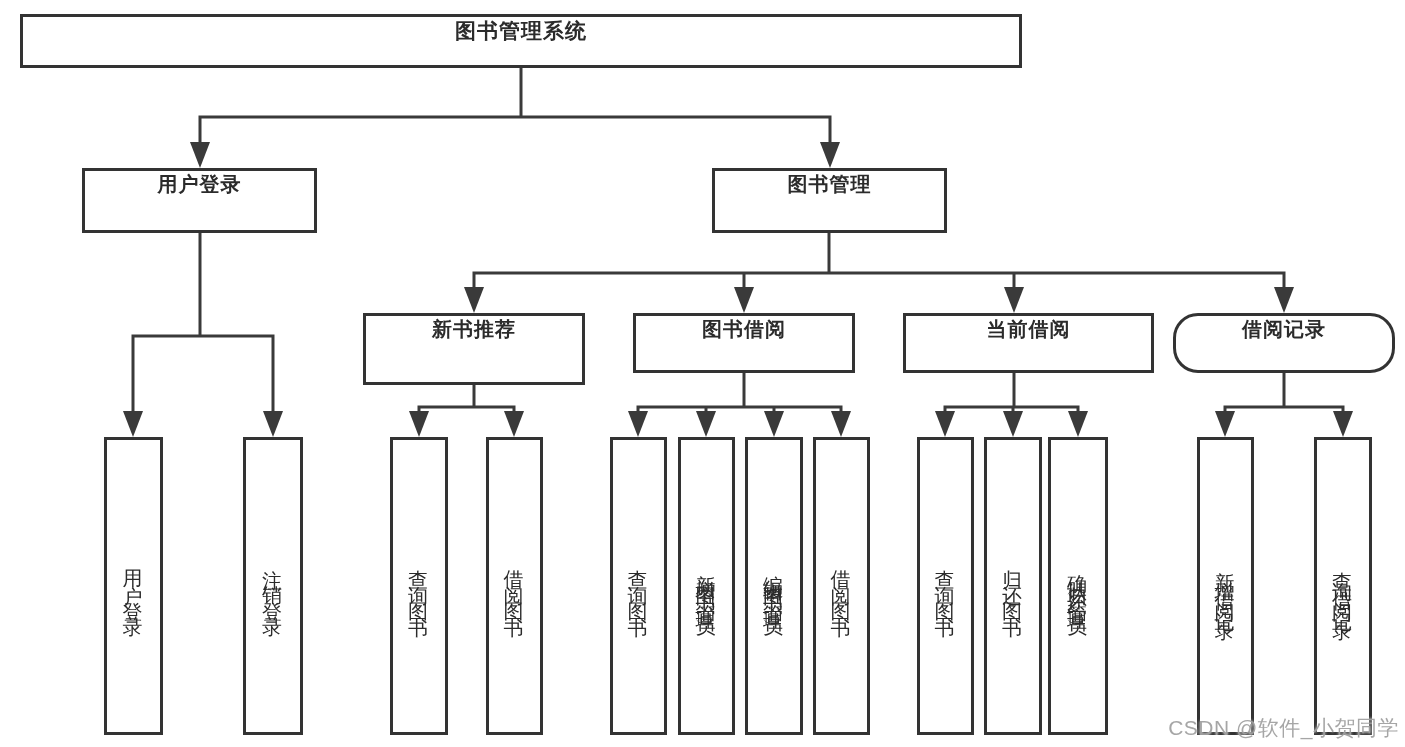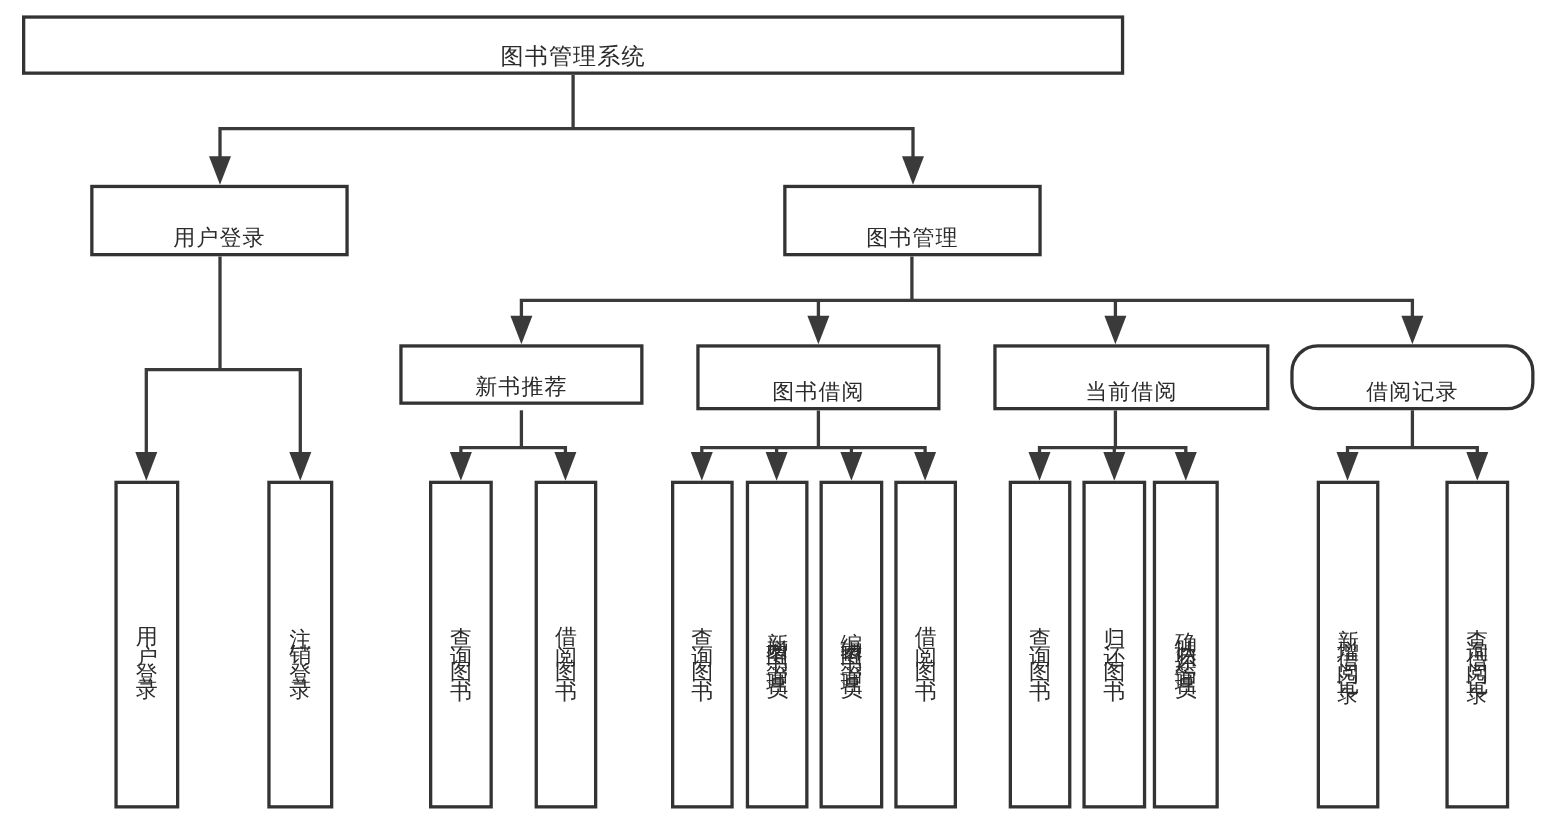--- a/index.html
+++ b/index.html
@@ -19,26 +19,27 @@
     left: 0; top: 0;
     width: 1405px;
     height: 747px;
   }
   .hbox {
     position: absolute;
     box-sizing: border-box;
     border: 3px solid #333333;
     background: #ffffff;
     display: flex;
-    align-items: flex-end;
+    align-items: flex-start;
     justify-content: center;
     color: #2b2b2b;
     font-size: 20px;
     letter-spacing: 1px;
     z-index: 2;
+    font-weight: bold;
   }
   .root-box { font-size: 21px; }
   .vbox {
     position: absolute;
     box-sizing: border-box;
     border: 3px solid #333333;
     background: #ffffff;
     top: 437px;
     height: 298px;
     display: flex;
@@ -132,21 +133,21 @@
     <span>图书管理系统</span>
   </div>
 
   <div class="hbox" style="left:82px; top:168px; width:235px; height:65px;">
     <span>用户登录</span>
   </div>
   <div class="hbox" style="left:712px; top:168px; width:235px; height:65px;">
     <span>图书管理</span>
   </div>
 
-  <div class="hbox" style="left:363px; top:313px; width:222px; height:55px;">
+  <div class="hbox" style="left:363px; top:313px; width:222px; height:72px;">
     <span>新书推荐</span>
   </div>
   <div class="hbox" style="left:633px; top:313px; width:222px; height:60px;">
     <span>图书借阅</span>
   </div>
   <div class="hbox" style="left:903px; top:313px; width:251px; height:60px;">
     <span>当前借阅</span>
   </div>
   <div class="hbox" style="left:1173px; top:313px; width:222px; height:60px;border-radius:25px;">
     <span>借阅记录</span>
@@ -189,14 +190,15 @@
     <span>确认归还（管理员）</span>
   </div>
 
   <div class="vbox t6" style="left:1197px; width:57px;">
     <span>新增借阅记录</span>
   </div>
   <div class="vbox t6" style="left:1314px; width:58px;">
     <span>查询借阅记录</span>
   </div>
 
+  <div class="watermark">CSDN @软件_小贺同学</div>
 
 </div>
 
 </body></html>

